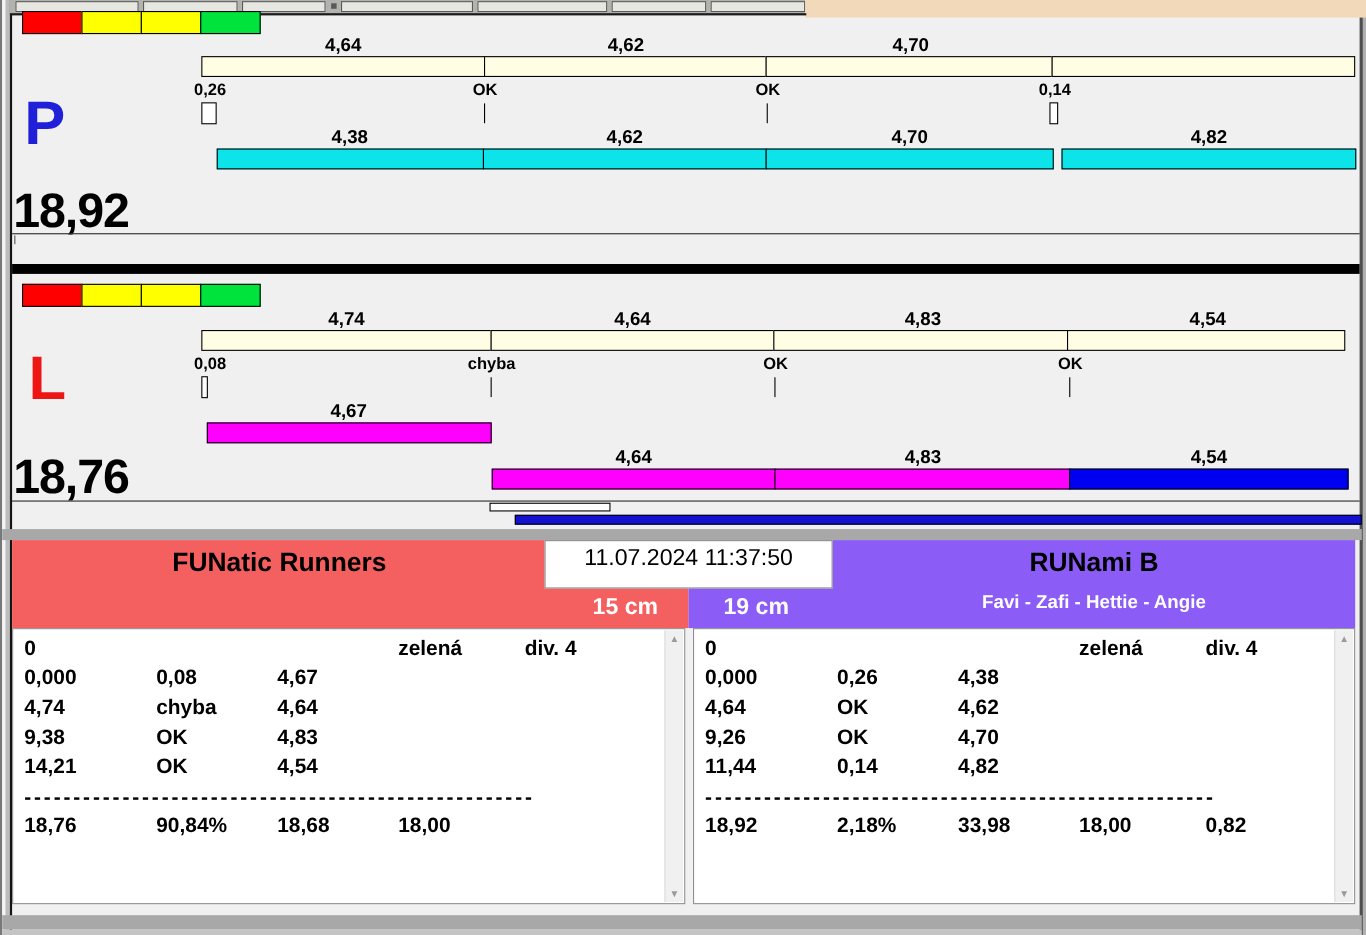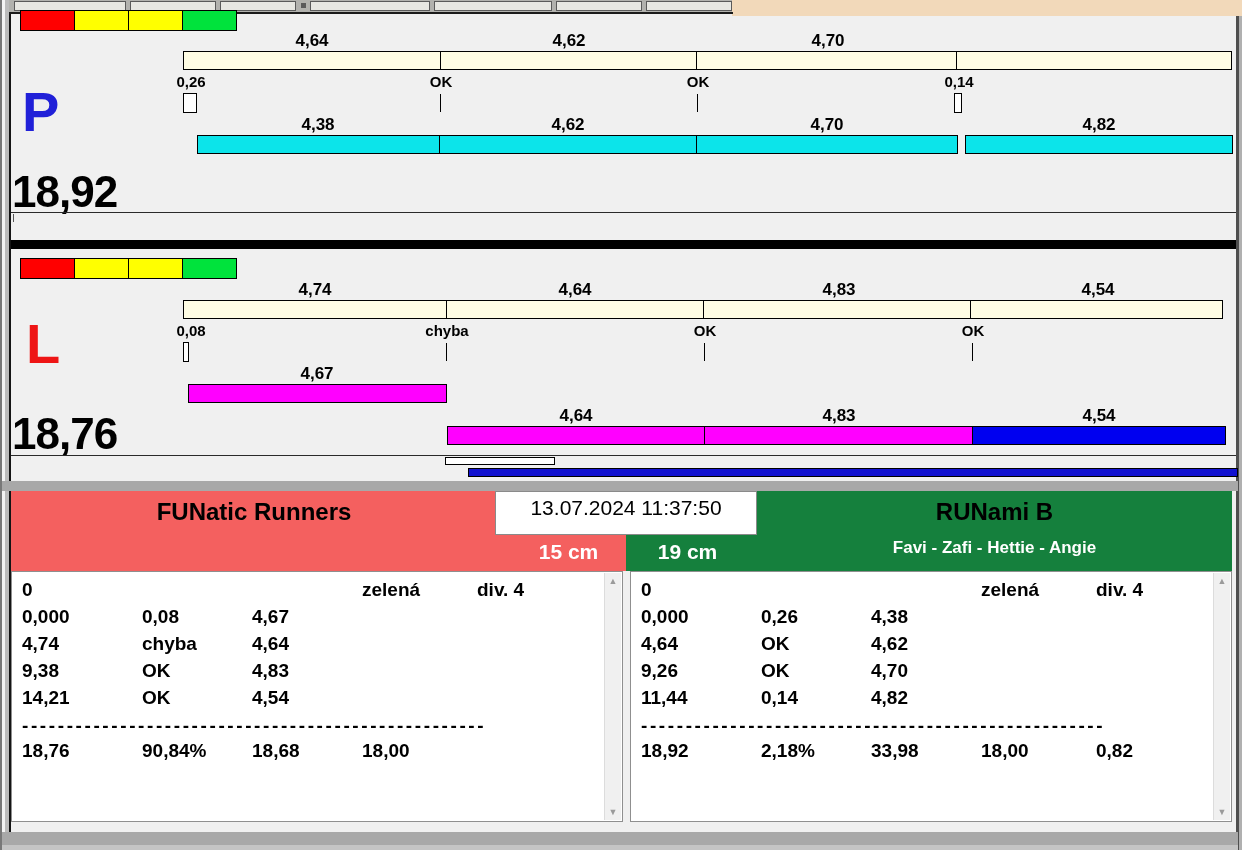--- a/index.html
+++ b/index.html
@@ -150,26 +150,26 @@
   <div class="a hline" style="left:11px;top:455px;width:1225px;"></div>
   <div class="a marker-box" style="left:445px;top:457px;width:110px;height:8px;"></div>
   <div class="a" style="left: 468px; top: 468px; width: 770px; height: 9px; border: 1px solid rgb(0, 0, 0); box-sizing: border-box; background: rgb(18, 18, 208);"></div>
 
   <div class="a" style="left:2px;top:481px;width:1236px;height:10px;background:#a8a8a8;"></div>
 
   <div class="a" style="left: 11px; top: 491px; width: 615px; height: 80px; background: rgb(244, 96, 95);">
     <div class="a hdr-title" style="left:0;top:7px;width:486px;text-align:center;">FUNatic Runners</div>
     <div class="a chip" style="left:505px;top:49px;width:105px;">15 cm</div>
   </div>
-  <div class="a" style="left: 626px; top: 491px; width: 606px; height: 80px; background: #15803d;">
+  <div class="a" style="left: 626px; top: 491px; width: 606px; height: 80px; background: #8b5cf6;">
     <div class="a hdr-title" style="left:131px;top:7px;width:475px;">RUNami B</div>
     <div class="a hdr-sub" style="left:131px;top:47px;width:475px;">Favi - Zafi - Hettie - Angie</div>
     <div class="a chip" style="left:14px;top:49px;width:95px;">19 cm</div>
   </div>
-  <div class="a datebox" style="left:495px;top:491px;width:262px;height:44px;">13.07.2024 11:37:50</div>
+  <div class="a datebox" style="left:495px;top:491px;width:262px;height:44px;">11.07.2024 11:37:50</div>
 
   <div class="a panel" style="left:11px;top:571px;width:612px;height:251px;">
     <div class="a" style="left:0;top:7px;width:590px;height:215px;">
         <span class="tcell" style="left: 10px; top: 0px;">0</span>
         <span class="tcell" style="left: 350px; top: 0px;">zelená</span>
         <span class="tcell" style="left: 465px; top: 0px;">div. 4</span>
         <span class="tcell" style="left: 10px; top: 27px;">0,000</span>
         <span class="tcell" style="left: 130px; top: 27px;">0,08</span>
         <span class="tcell" style="left: 240px; top: 27px;">4,67</span>
         <span class="tcell" style="left: 10px; top: 54px;">4,74</span>

